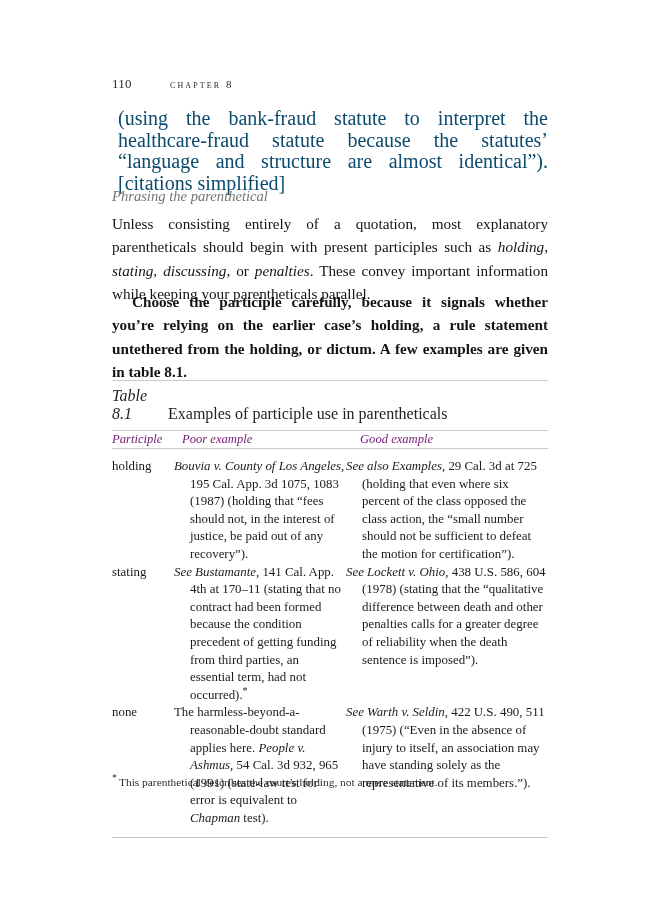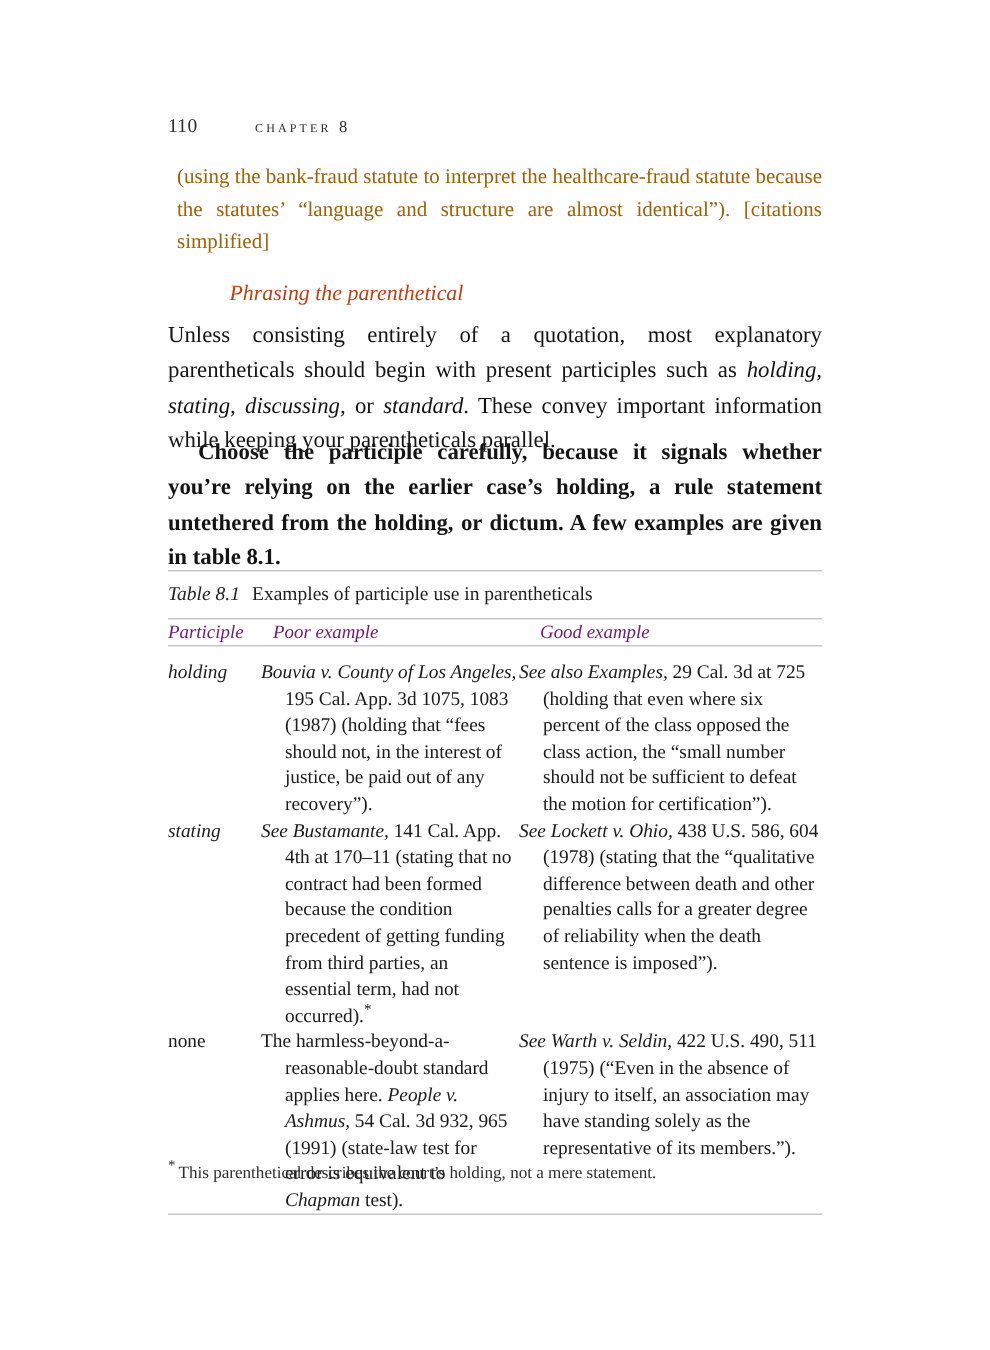--- a/index.html
+++ b/index.html
@@ -49,35 +49,34 @@
 
   
   .col {
     position: absolute;
     left: 112px;
     width: 436px;
   }
 
   .blockquote {
     top: 108px;
-    font-size: 14px;
+    font-size: 20px;
     line-height: 21.5px;
     text-align: justify;
     padding-left: 6px;
     width: 430px;
-    color: #a16207;
+    color: #0c4a6e;
   }
 
   .subhead {
     top: 186px;
     font-size: 14.6px;
     font-style: italic;
     line-height: 20px;
-    color: #c2410c;
-    margin-left: 41px;
+    color: #737373;
   }
 
   .para {
     font-size: 15.2px;
     line-height: 23.4px;
     text-align: justify;
     color: #141414;
   }
   .para-1 { top: 212px; }
   .para-2 { top: 290px; text-indent: 20px; font-weight: bold; }
@@ -91,21 +90,21 @@
   }
   .rule {
     border: 0;
     border-top: 1px solid #c9c9c9;
     margin: 0;
     height: 0;
   }
   .rule-bottom { border-top: 1px solid #c6c6c6; }
 
   .table-caption {
-    font-size: 13px;
+    font-size: 16px;
     line-height: 18px;
     padding: 6px 0 7px 0;
     color: #1f1f1f;
   }
   .table-caption .cap-label {
     font-style: italic;
     display: inline-block;
     width: 56px;
   }
 
@@ -134,24 +133,23 @@
   thead th.c-poor  { padding-left: 8px; }
   thead th.c-good  { padding-left: 6px; }
 
   tbody td {
     font-size: 12.9px;
     line-height: 17.6px;
     color: #1b1b1b;
     padding-top: 1px;
   }
   tbody tr:first-child td { padding-top: 9px; }
-  tbody tr:last-child  td { }
+  tbody tr:last-child  td { padding-bottom: 10px; }
 
   td.c-participle {
-    font-style: italic;
     padding-right: 4px;
     white-space: nowrap;
   }
   td.c-participle.roman { font-style: normal; }
 
   td.c-poor {
     padding-left: 8px;
     padding-right: 8px;
   }
   td.c-good {
@@ -189,21 +187,21 @@
 <div class="page">
 
   <div class="running-head">
     <span class="folio">110</span><span class="chapter-label">Chapter 8</span>
   </div>
 
   <div class="col blockquote">(using the bank-fraud statute to interpret the healthcare-fraud statute because the statutes’ “language and structure are almost identical”). [citations simplified]</div>
 
   <div class="col subhead">Phrasing the parenthetical</div>
 
-  <div class="col para para-1"><span>Unless consisting entirely of a quotation, most explanatory parentheticals should begin with present participles such as </span><em>holding, stating, discussing,</em><span> or </span><em>standard</em><span>. These convey important information while keeping your parentheticals parallel.</span></div>
+  <div class="col para para-1"><span>Unless consisting entirely of a quotation, most explanatory parentheticals should begin with present participles such as </span><em>holding, stating, discussing,</em><span> or </span><em>penalties</em><span>. These convey important information while keeping your parentheticals parallel.</span></div>
 
   <div class="col para para-2">Choose the participle carefully, because it signals whether you’re relying on the earlier case’s holding, a rule statement untethered from the holding, or dictum. A few examples are given in table 8.1.</div>
 
   <div class="col table-wrap">
     <hr class="rule">
     <div class="table-caption"><span class="cap-label">Table 8.1</span><span>Examples of participle use in parentheticals</span></div>
     <hr class="rule">
     <table class="tbl">
       <thead>
         <tr>

